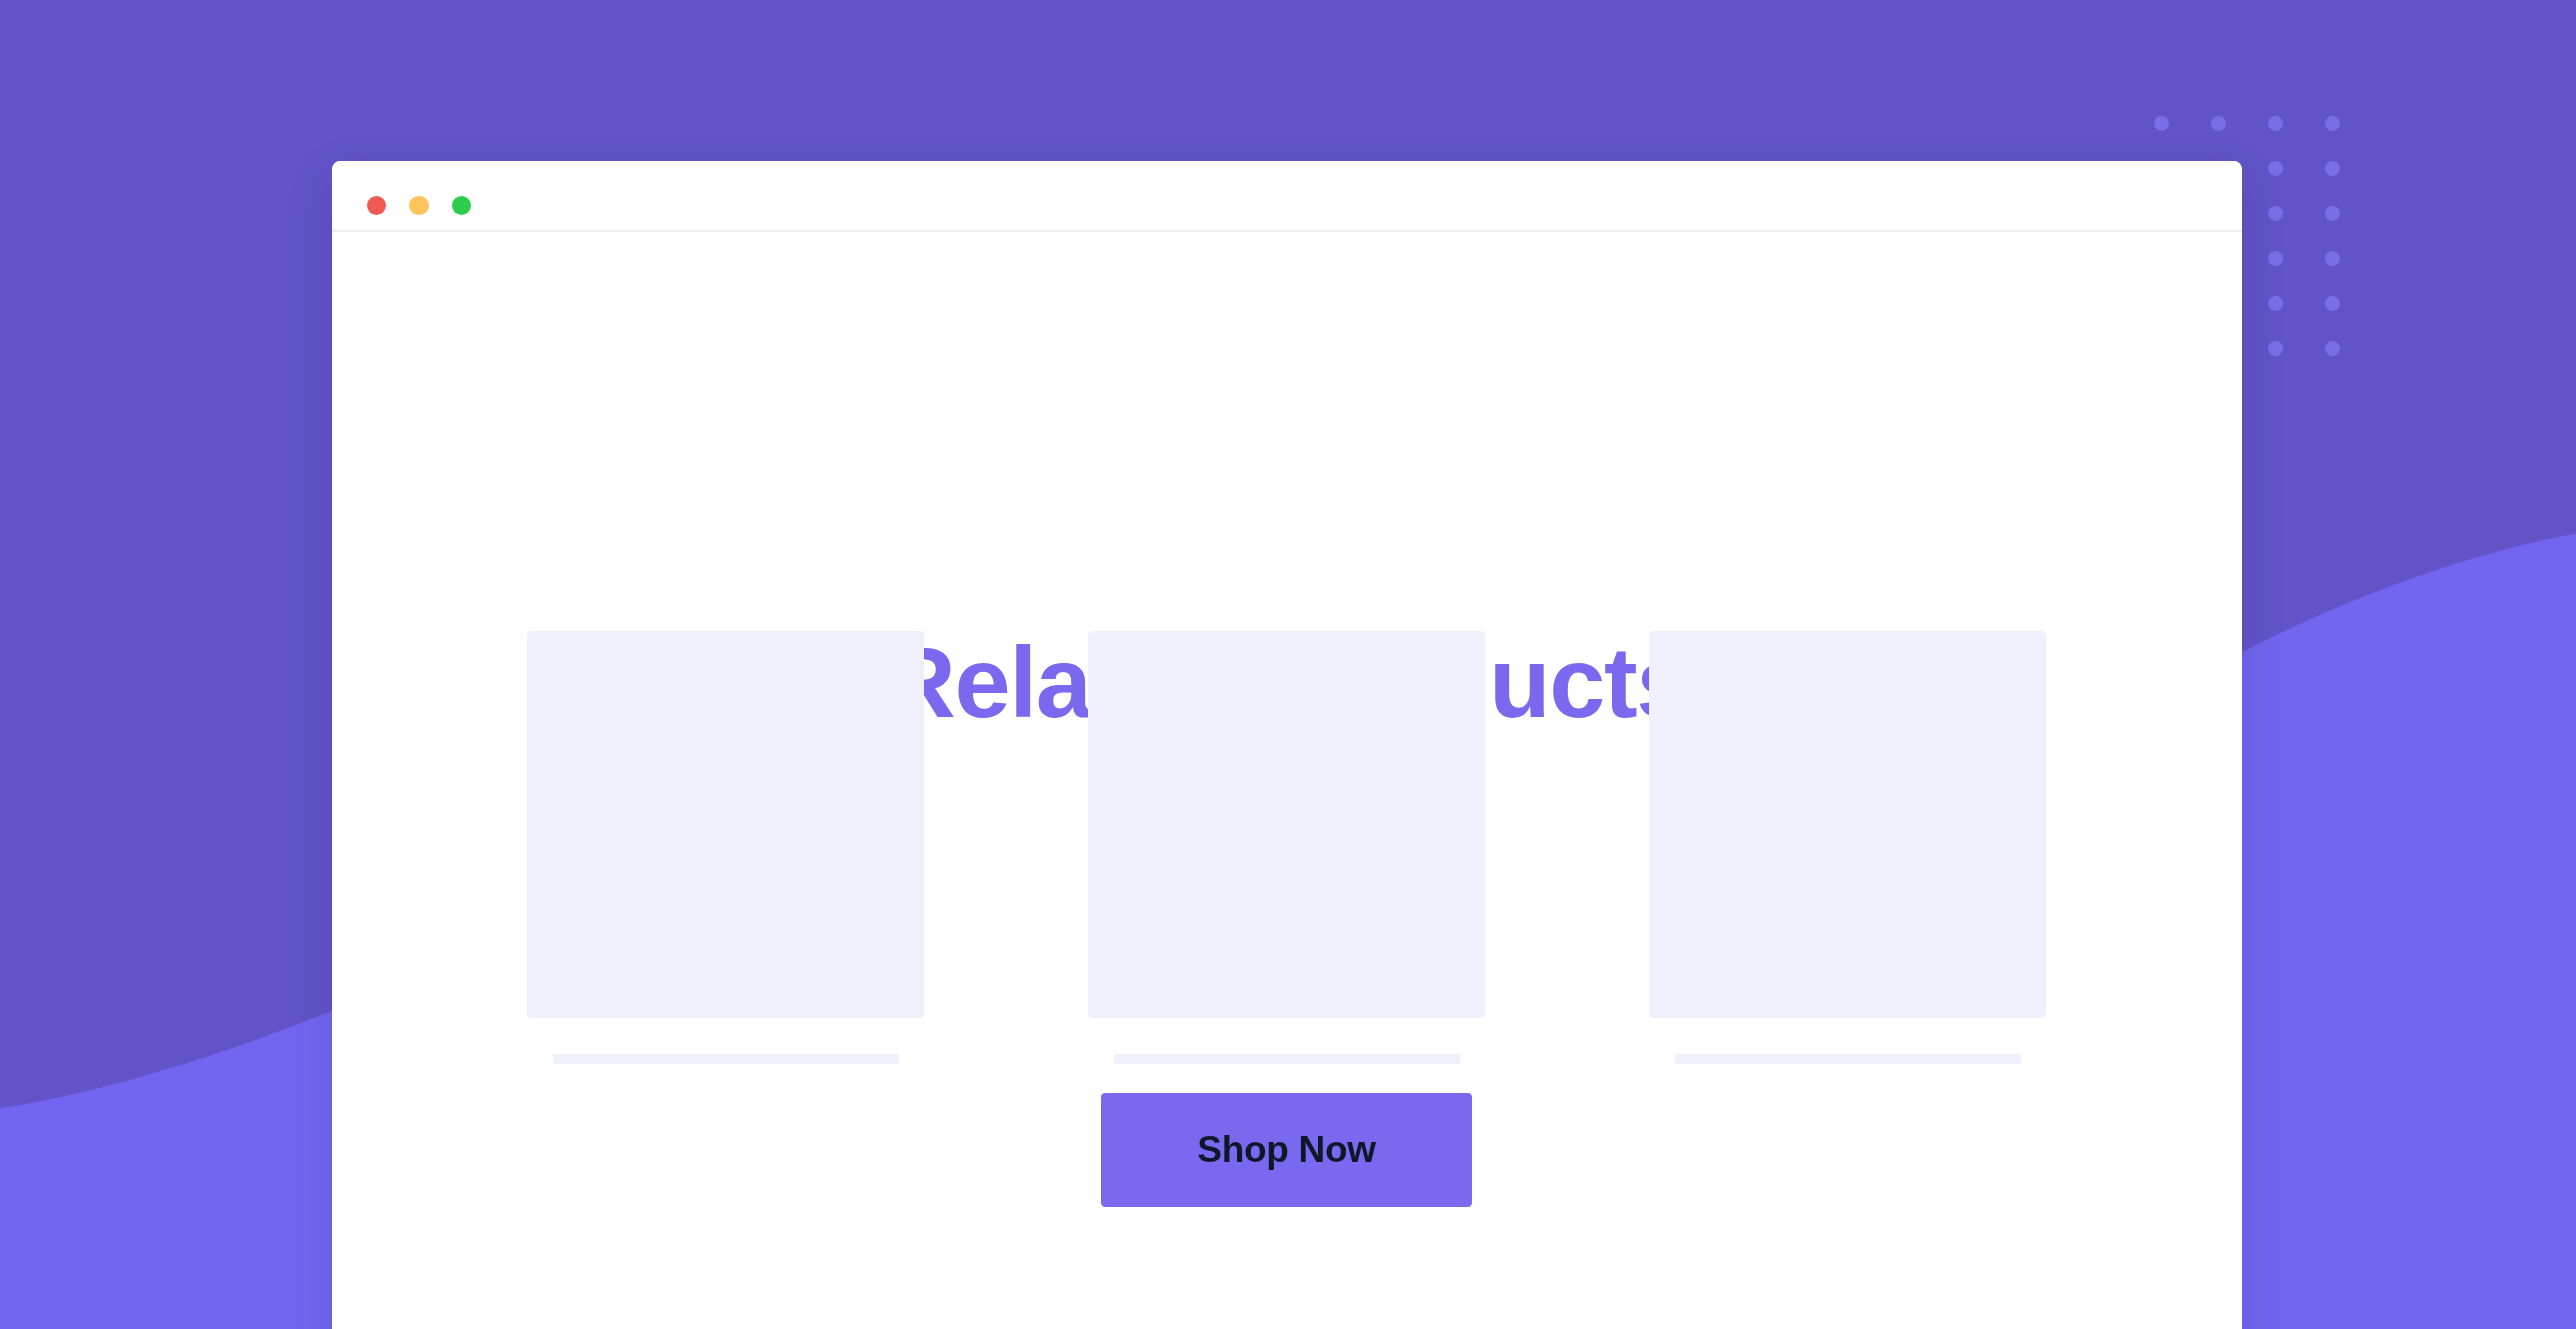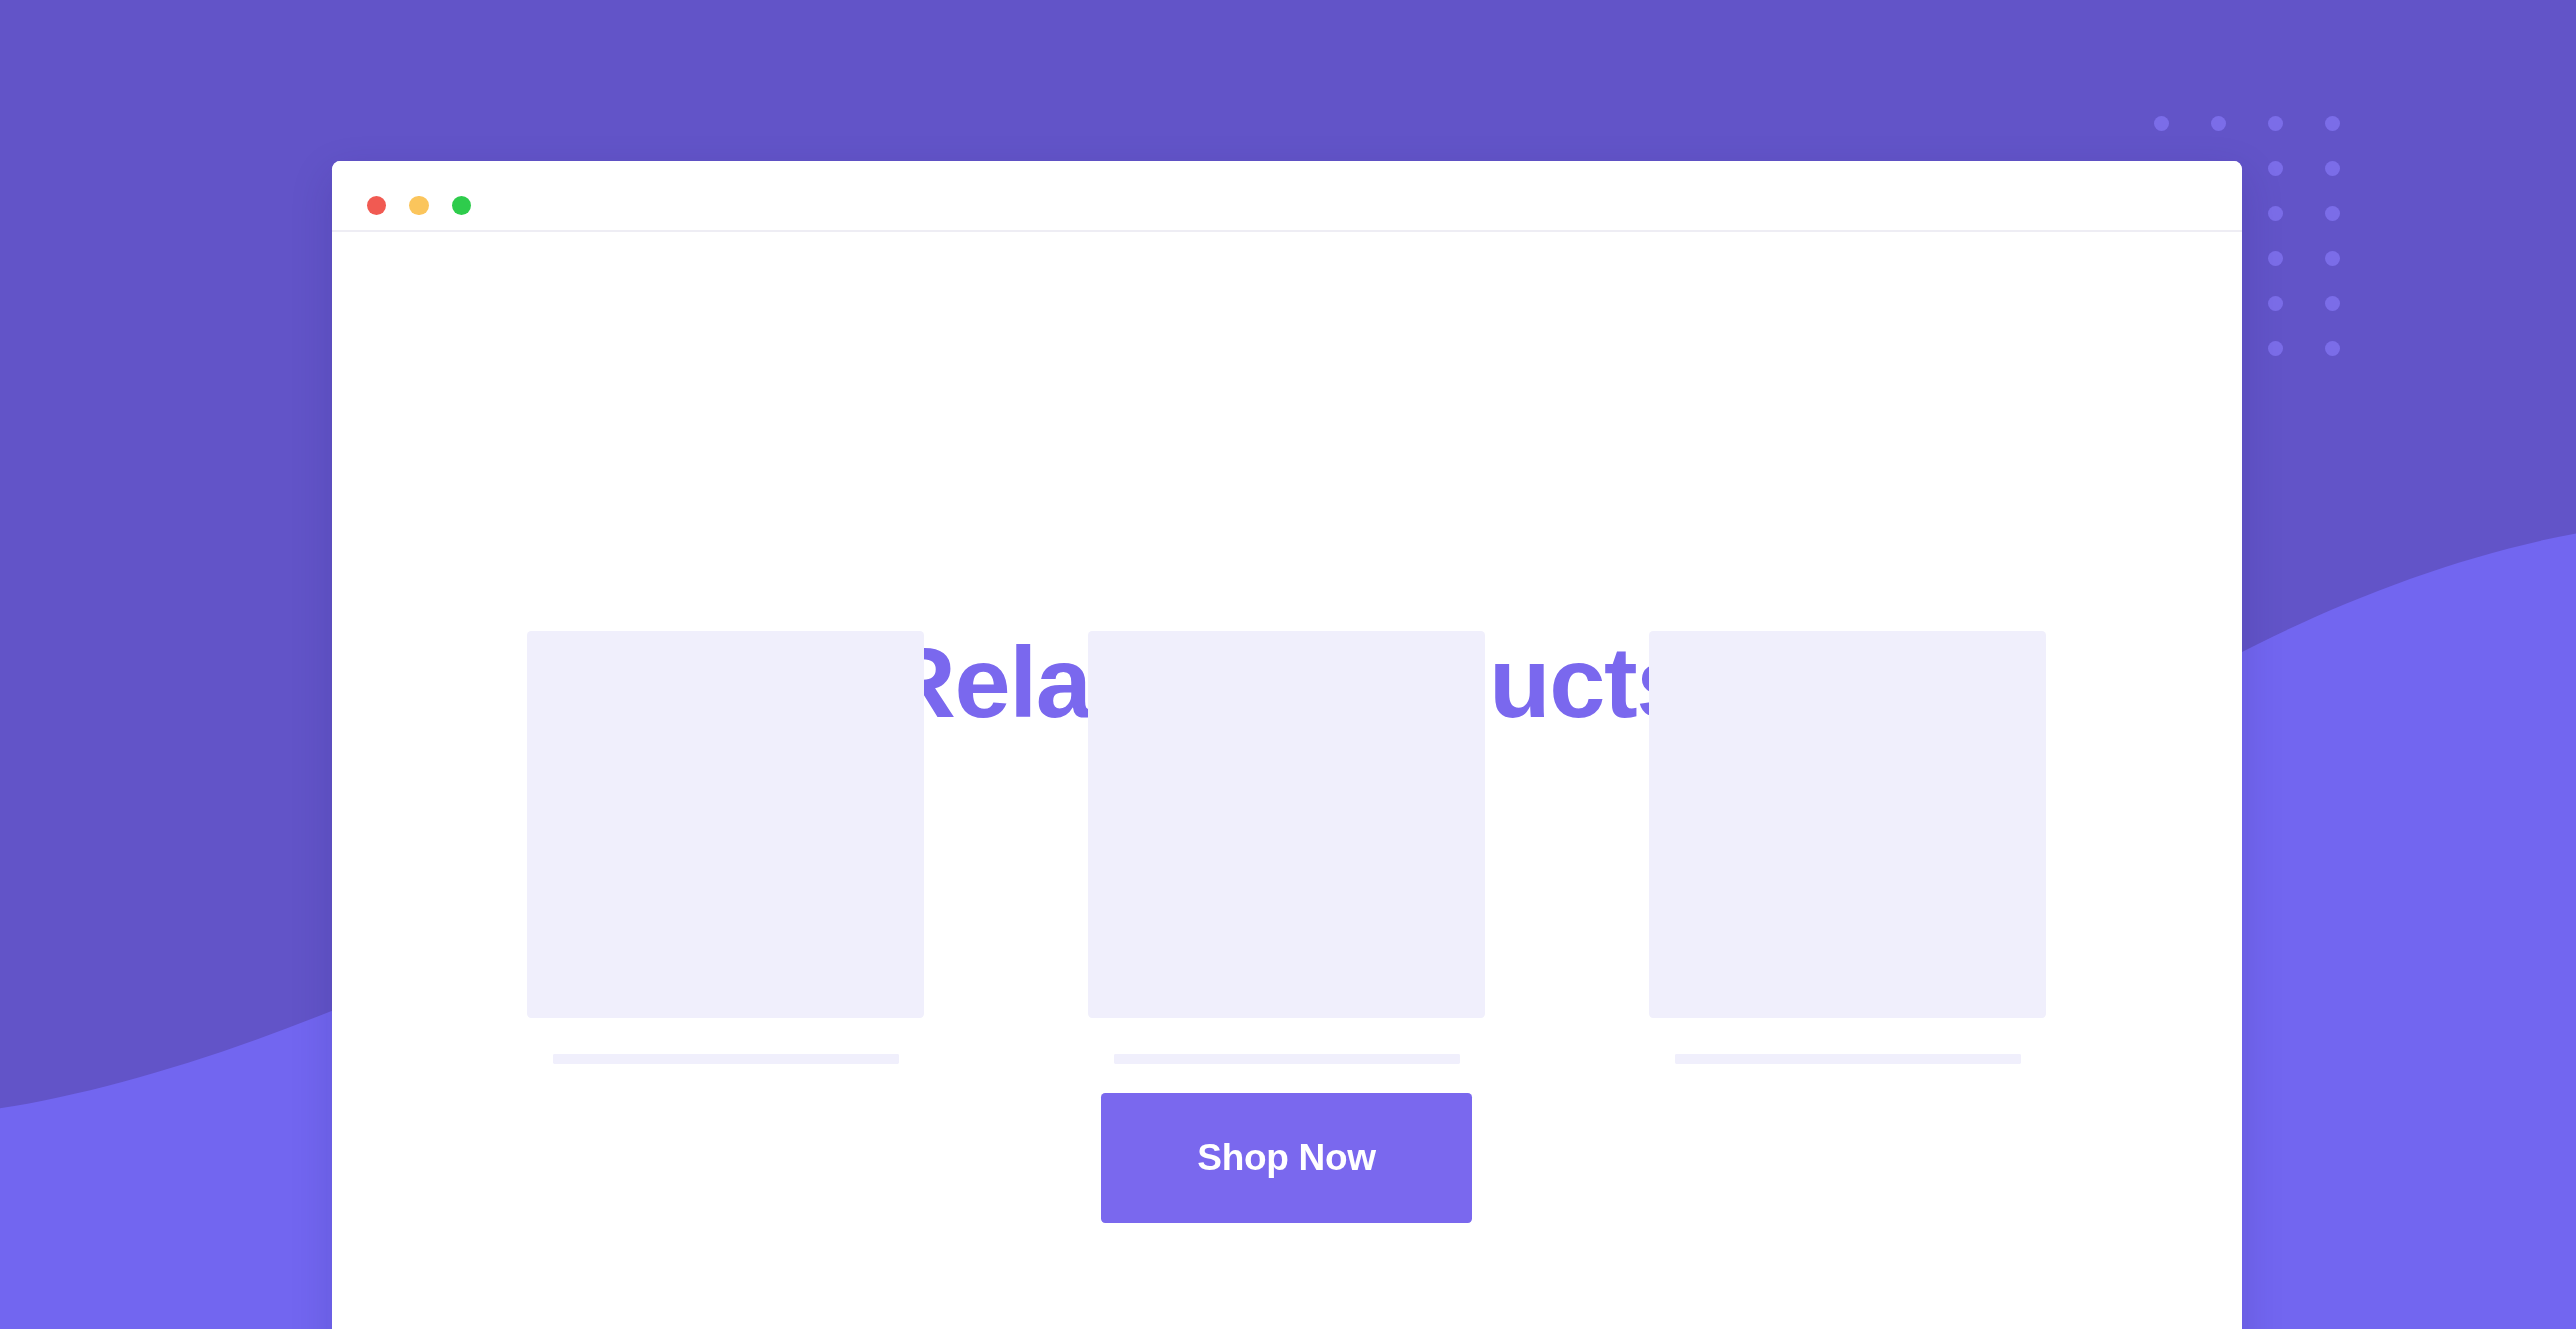--- a/index.html
+++ b/index.html
@@ -130,25 +130,25 @@
     height: 10.4px;
     background: #F0EFFC;
     border-radius: 1.4px;
   }
 
   #shop-now-button {
     position: absolute;
     left: 769px;
     top: 861px;
     width: 371px;
-    height: 130px;
+    height: 114px;
     background: #7A68EE;
     border: none;
     border-radius: 4.2px;
-    color: #ffffff;
+    color: #0f172a;
     font-family: "Liberation Sans", sans-serif;
     font-size: 37px;
     font-weight: bold;
     letter-spacing: -0.3px;
     cursor: pointer;
     display: flex;
     align-items: center;
     justify-content: center;
   }
 </style>

